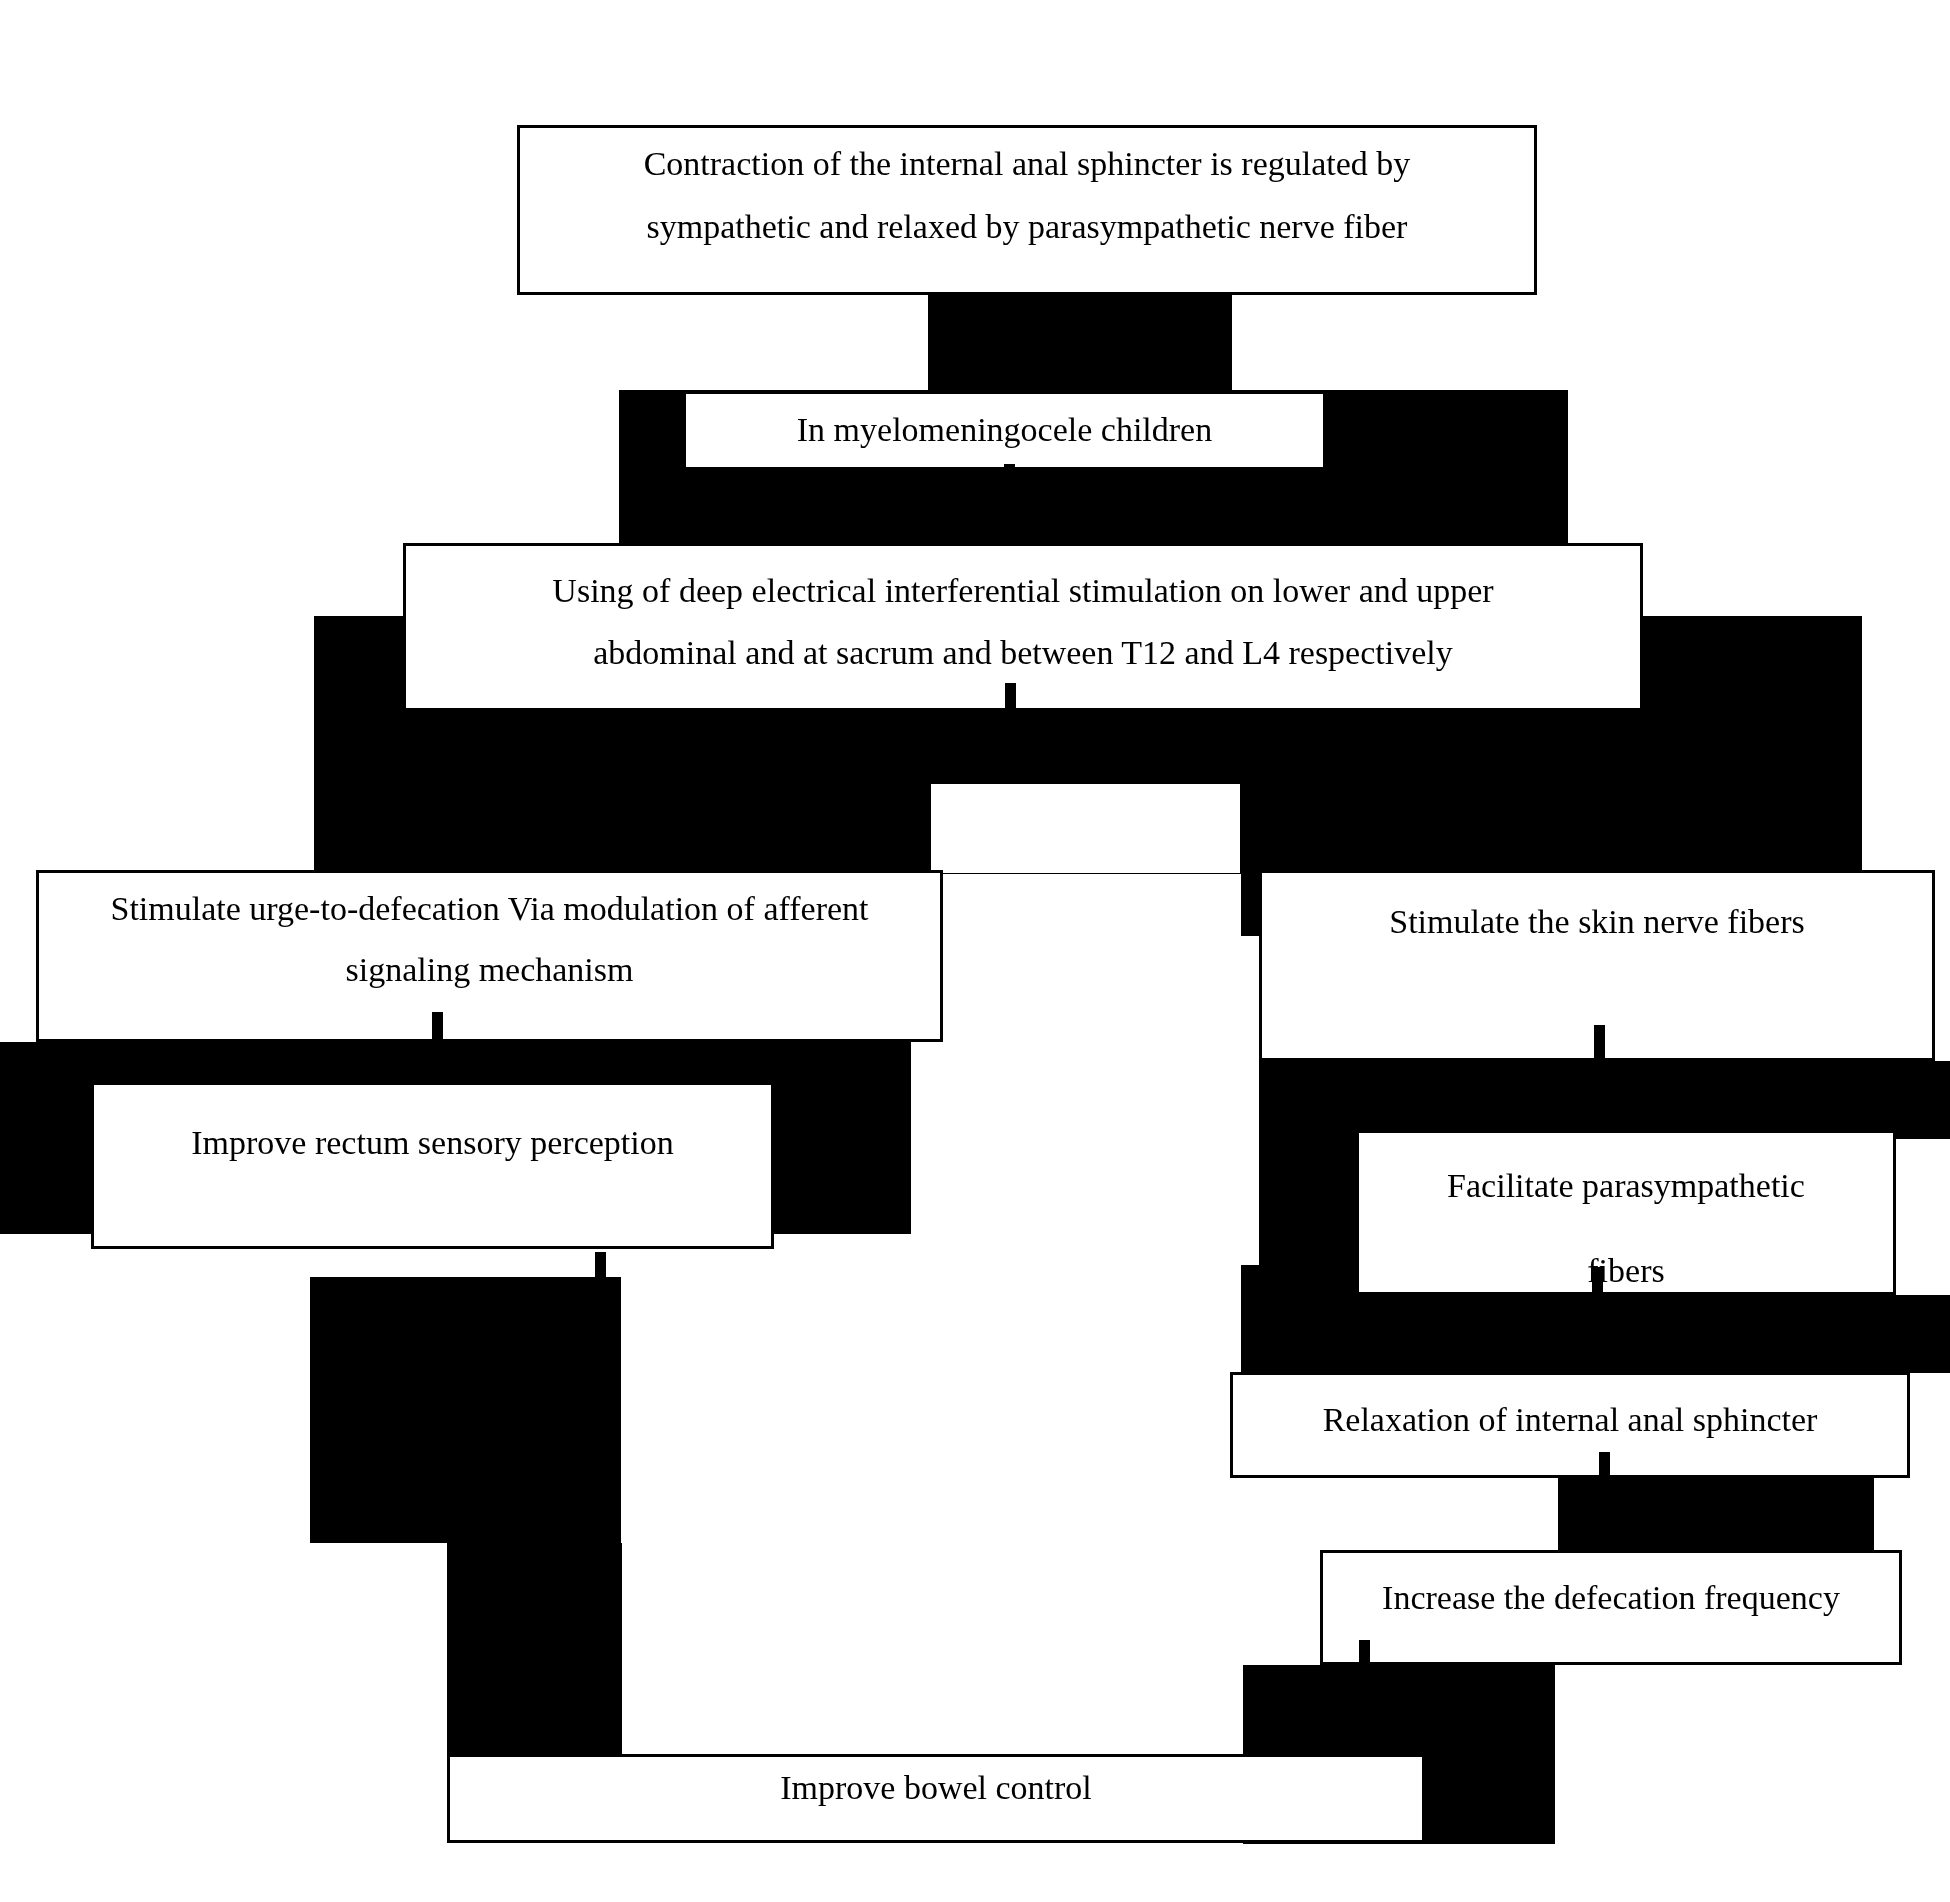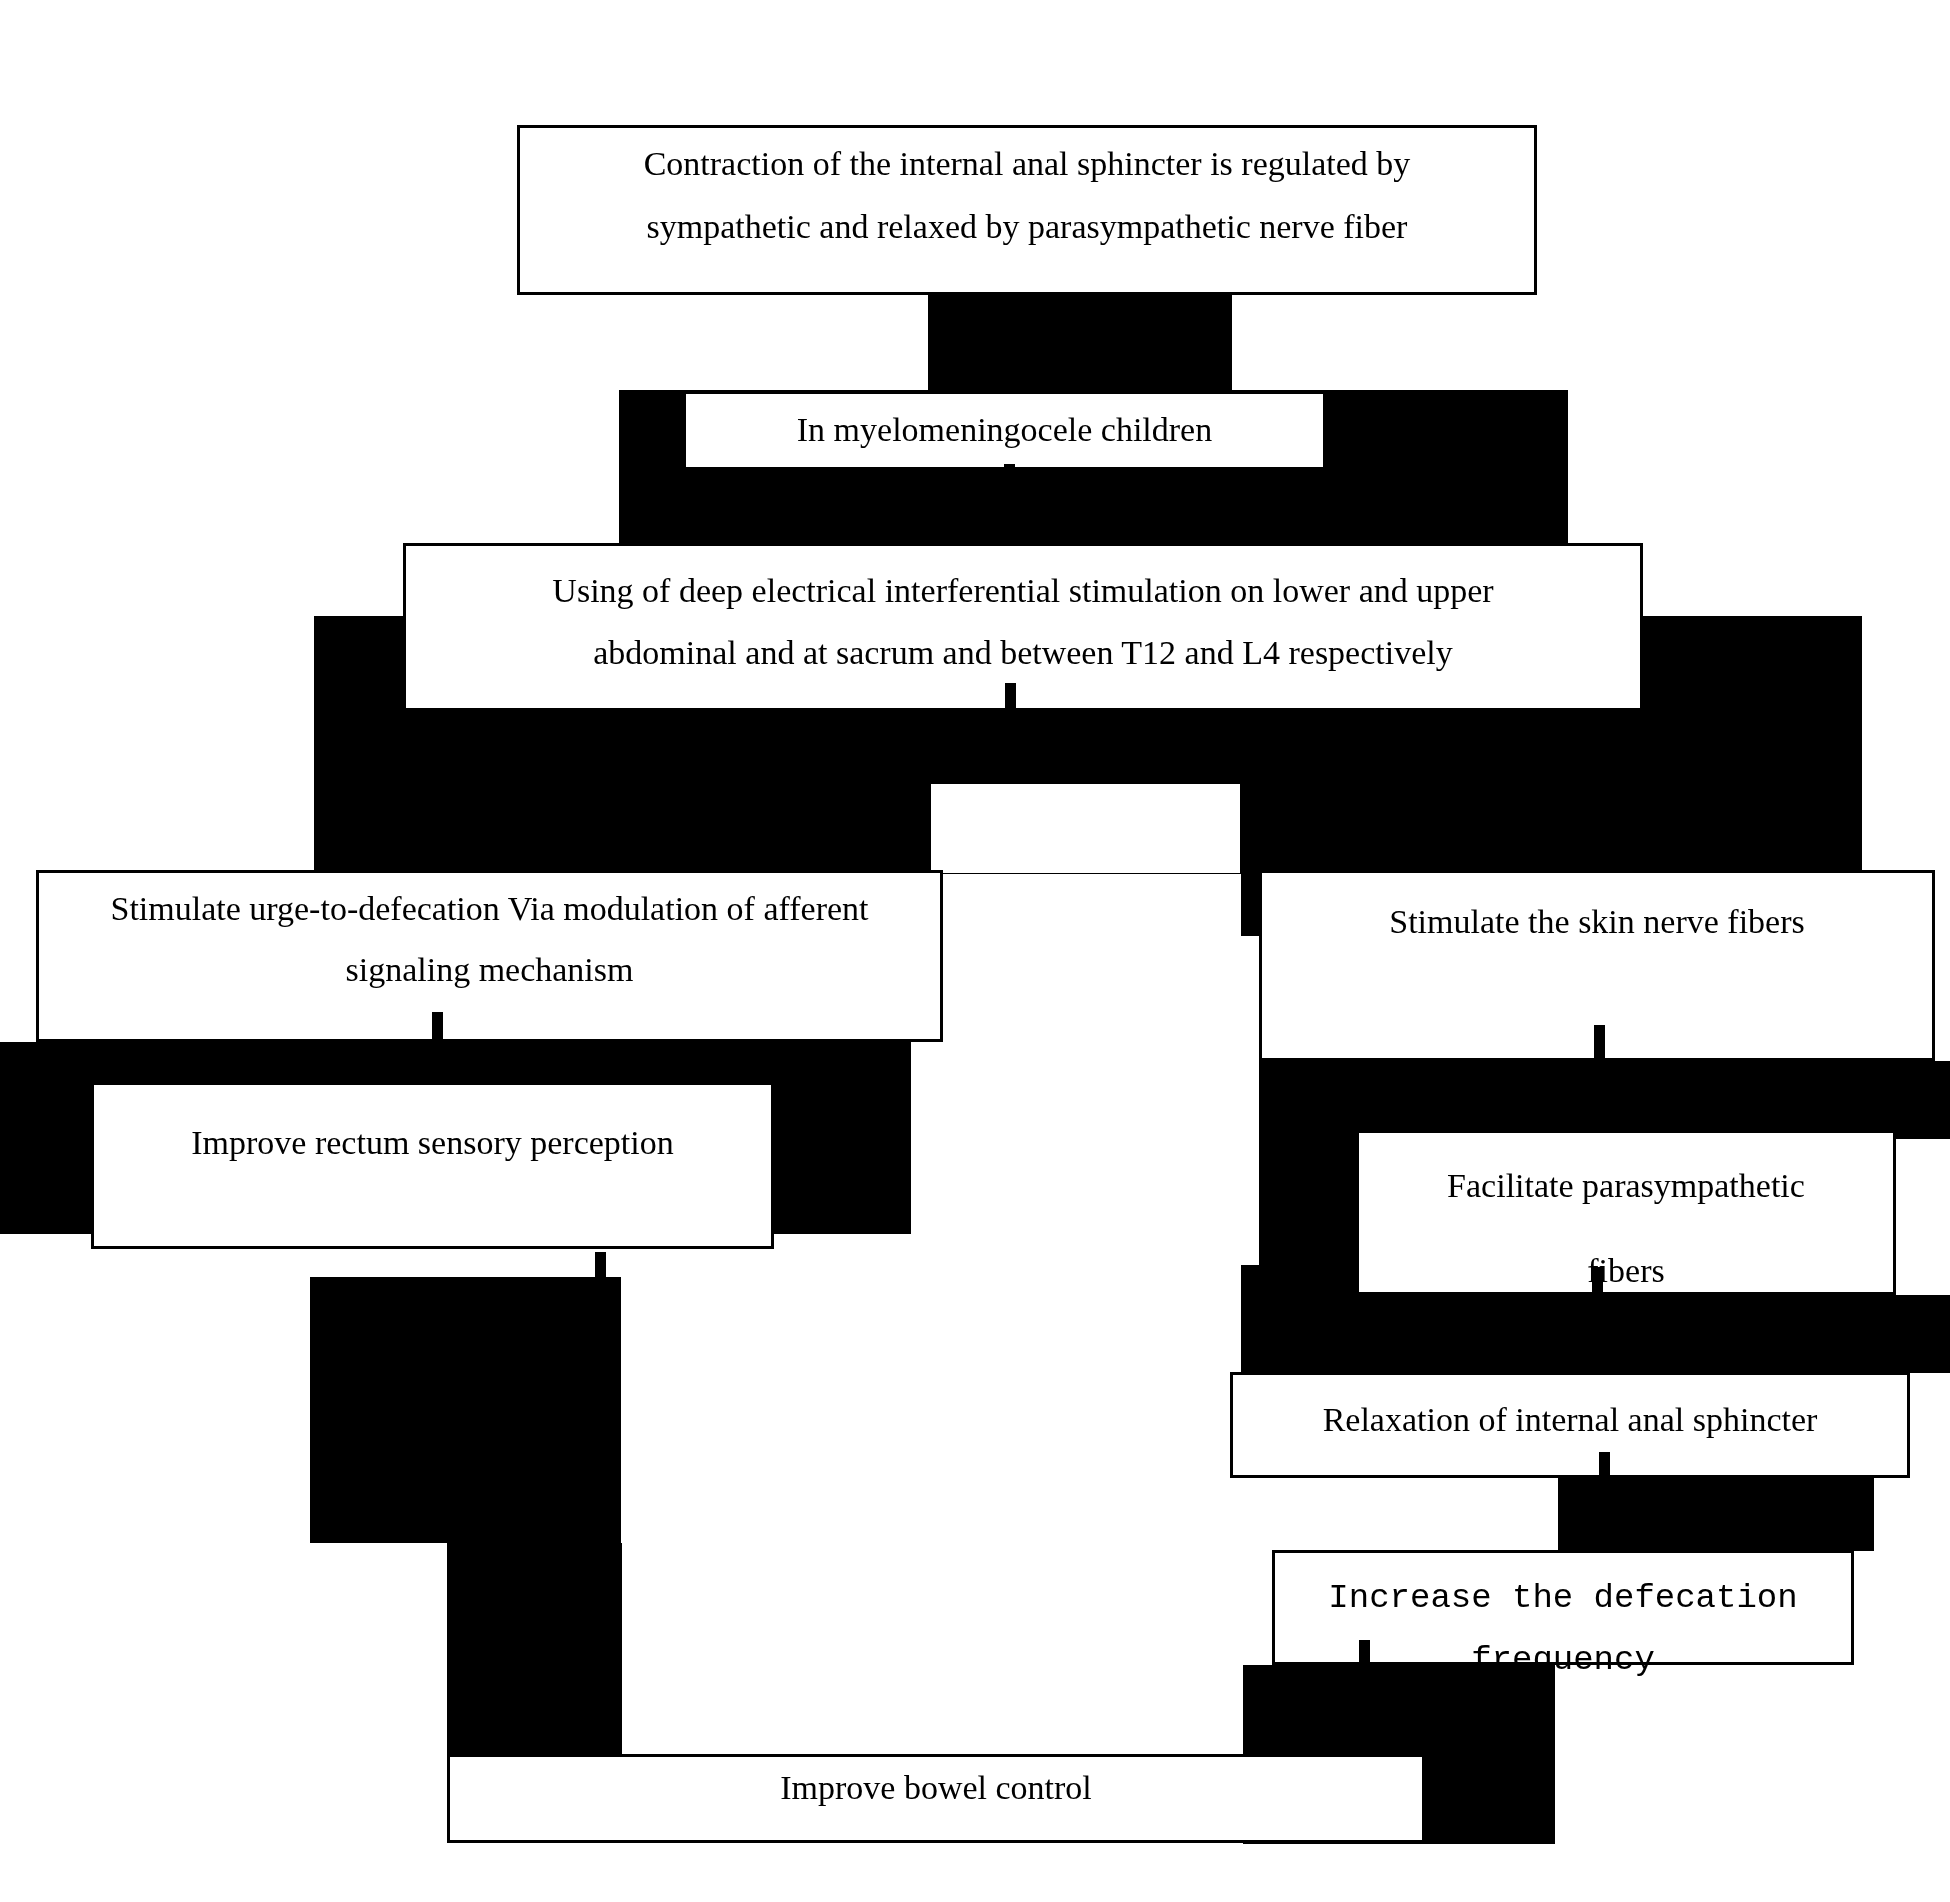--- a/index.html
+++ b/index.html
@@ -49,21 +49,21 @@
   }
   .node .ln{width:100%;}
   #box1{left:517px;top:125px;width:1020px;height:170px;padding-top:5px;}
   #box2{left:683px;top:391px;width:643px;height:79px;justify-content:center;}
   #box3{left:403px;top:543px;width:1240px;height:168px;padding-top:13.5px;}
   #boxL1{left:4px;top:870px;width:907px;height:172px;padding-top:5px;line-height:1.8;margin-left:32px;}
   #boxL2{left:91px;top:1082px;width:683px;height:167px;padding-top:29px;line-height:1.7;}
   #boxR1{left:1259px;top:870px;width:676px;height:191px;padding-top:3.4px;line-height:2.7;font-family:Liberation Serif, serif;}
   #boxR2{left:1356px;top:1130px;width:540px;height:165px;padding-top:10px;line-height:2.5;}
   #boxR3{left:1230px;top:1372px;width:680px;height:106px;justify-content:flex-start;padding-top:13.5px;}
-  #boxR4{left:1272px;top:1550px;width:582px;height:115px;justify-content:flex-start;padding-top:13.5px;font-family:Liberation Mono, monospace;}
+  #boxR4{left:1320px;top:1550px;width:582px;height:115px;justify-content:flex-start;padding-top:13.5px;}
   #boxB{left:447px;top:1754px;width:978px;height:89px;}
 </style>
 </head>
 <body>
 
 <div id="canvas">
 
   <div class="conn" id="c1"></div>
   <div class="conn" id="c2"></div>
   <div class="conn" id="c3"></div>

